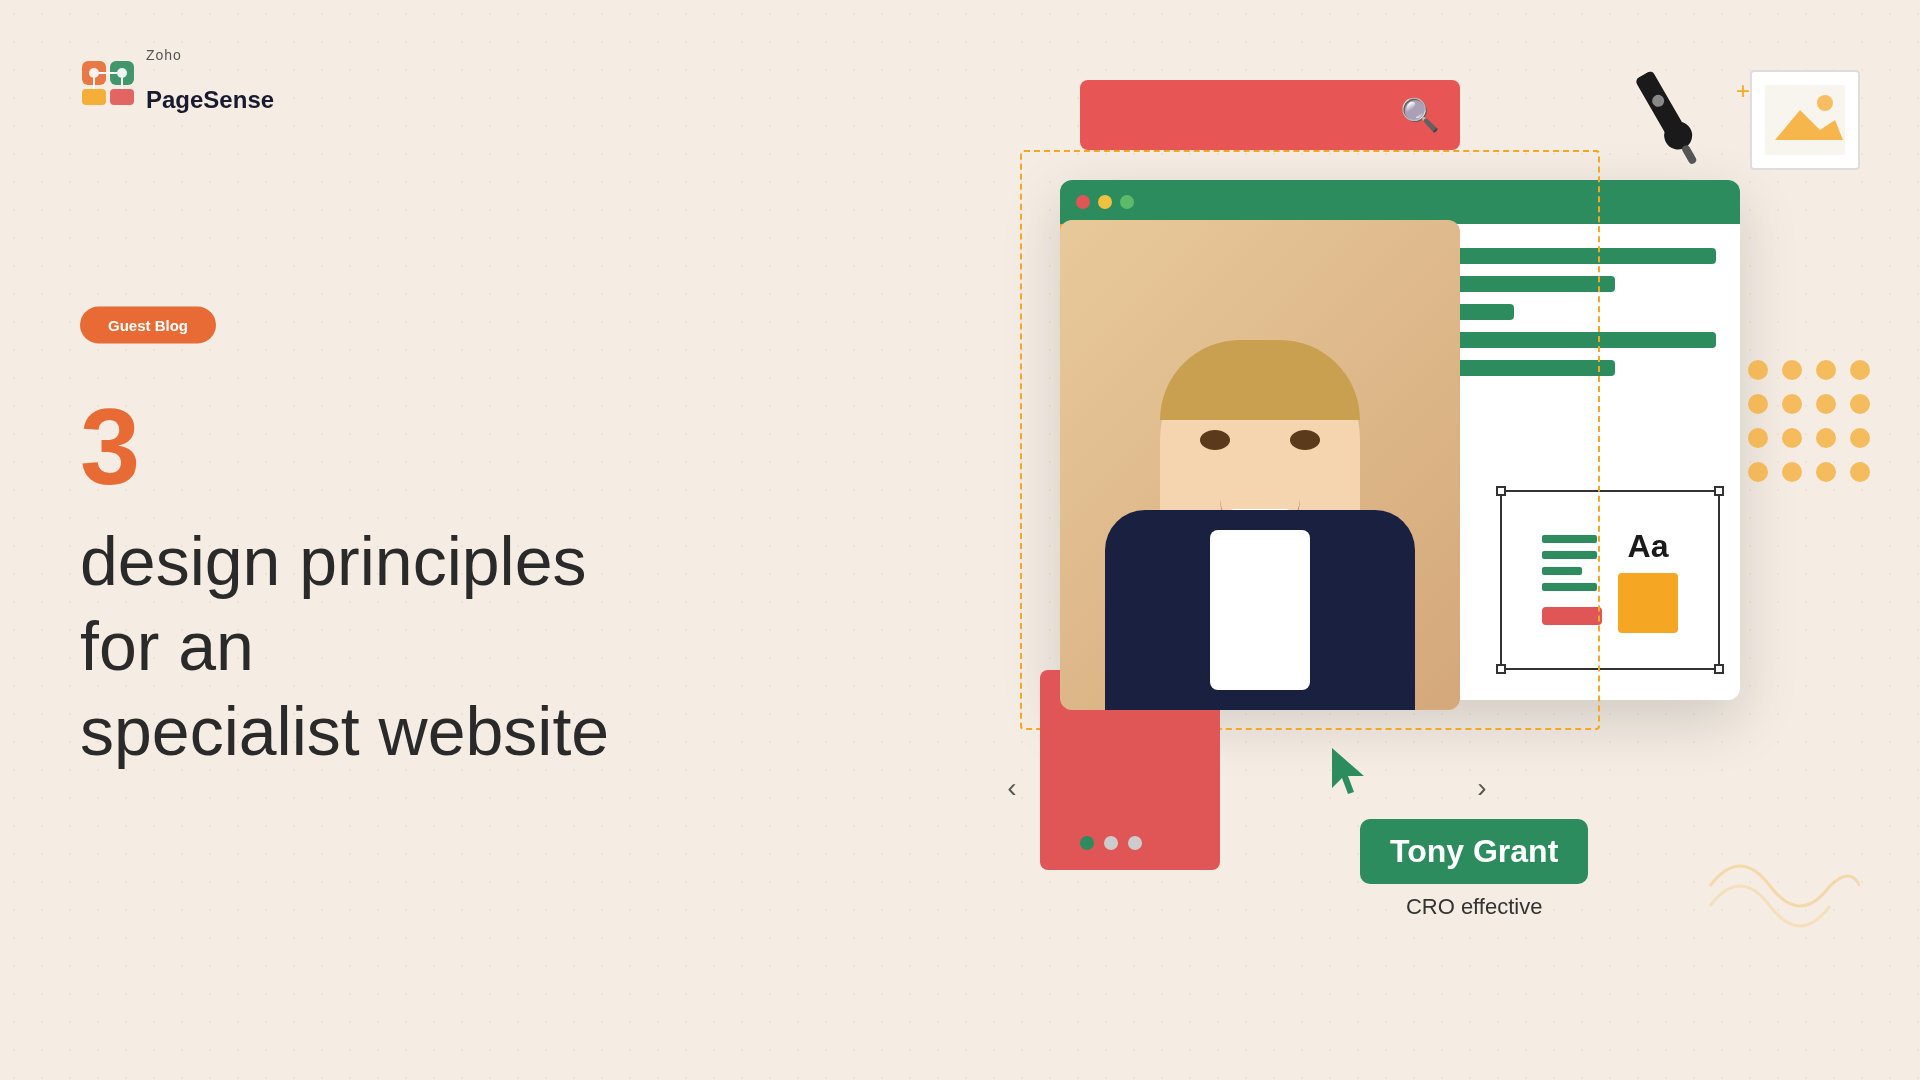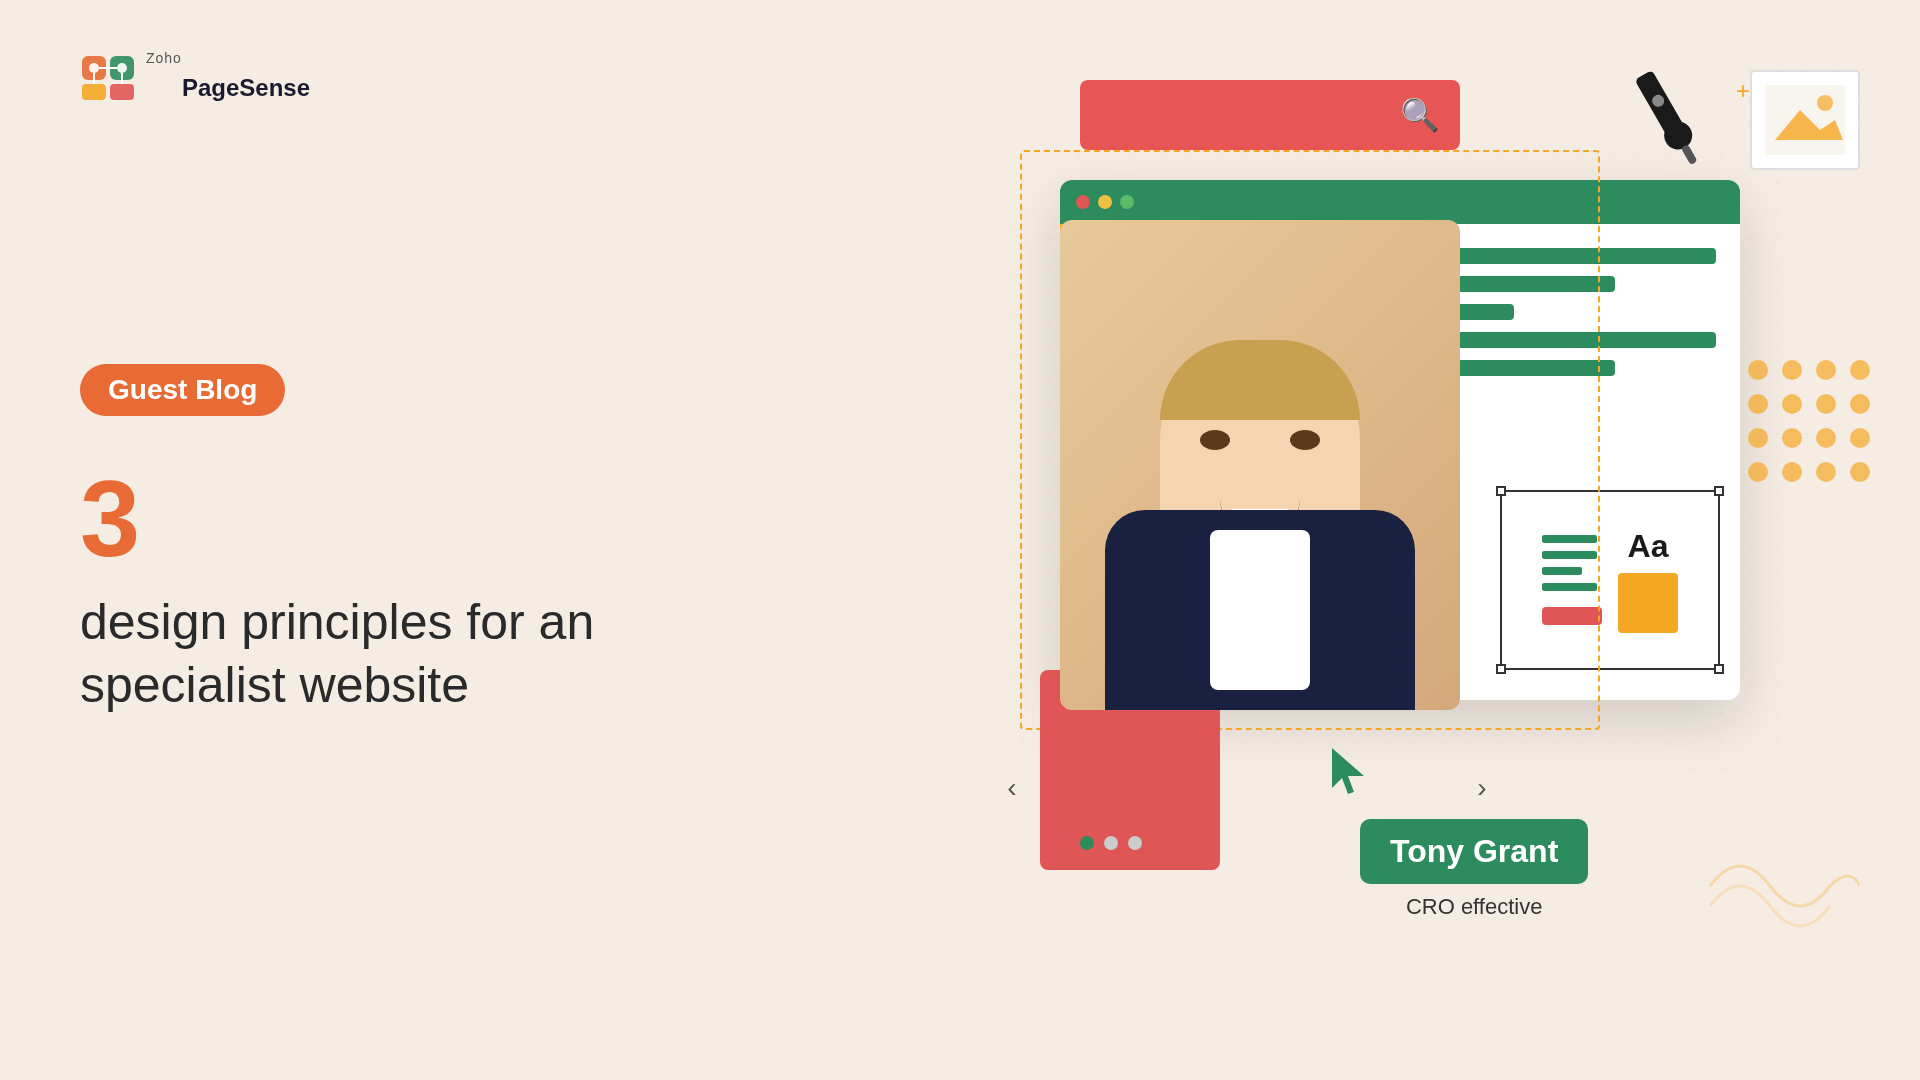--- a/index.html
+++ b/index.html
@@ -34,21 +34,21 @@
       gap: 10px;
     }
 
     .logo-icon {
       width: 56px;
       height: 56px;
     }
 
     .logo-text {
       display: flex;
-      flex-direction: row;
+      flex-direction: column;
       line-height: 1.1;
       justify-content: flex-end;
     }
 
     .logo-zoho {
       font-size: 14px;
       color: #555;
       font-weight: 400;
       letter-spacing: 1px;
     }
@@ -66,42 +66,42 @@
       top: 50%;
       left: 80px;
       transform: translateY(-50%);
       max-width: 600px;
     }
 
     .guest-badge {
       display: inline-block;
       background-color: #e86a35;
       color: white;
-      font-size: 28px;
+      font-size: 15px;
       font-weight: 600;
       padding: 10px 28px;
       border-radius: 30px;
       margin-bottom: 40px;
     }
 
     .headline-simple {
       font-size: 108px;
       font-weight: 900;
       line-height: 1;
       color: #e86a35;
     }
 
     .headline-number {
       font-size: 108px;
       font-weight: 900;
       color: #e86a35;
     }
 
     .headline-sub {
-      font-size: 50px;
+      font-size: 68px;
       font-weight: 400;
       color: #2a2a2a;
       line-height: 1.25;
       margin-top: 10px;
     }
 
     
     .illustration-area {
       position: absolute;
       right: 40px;

